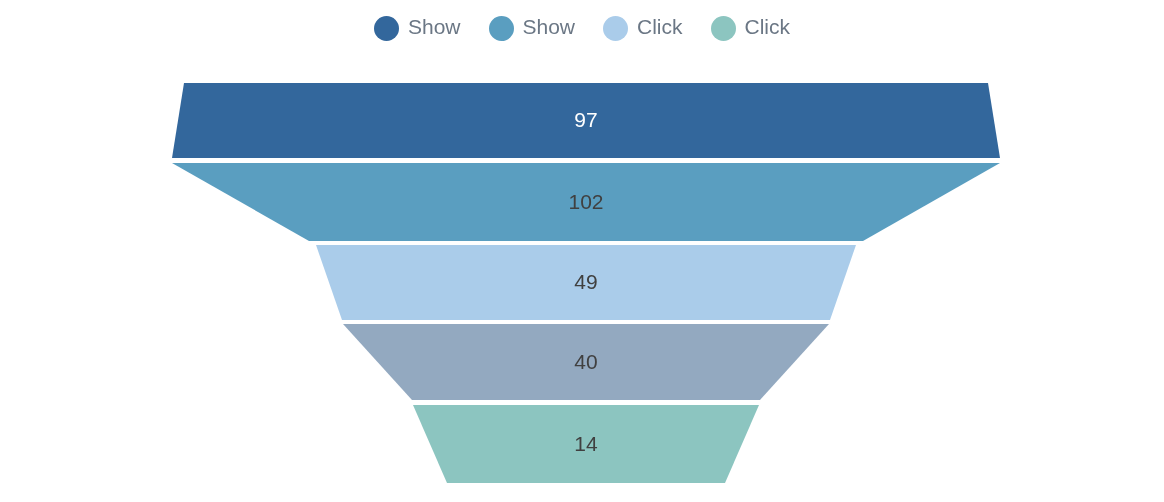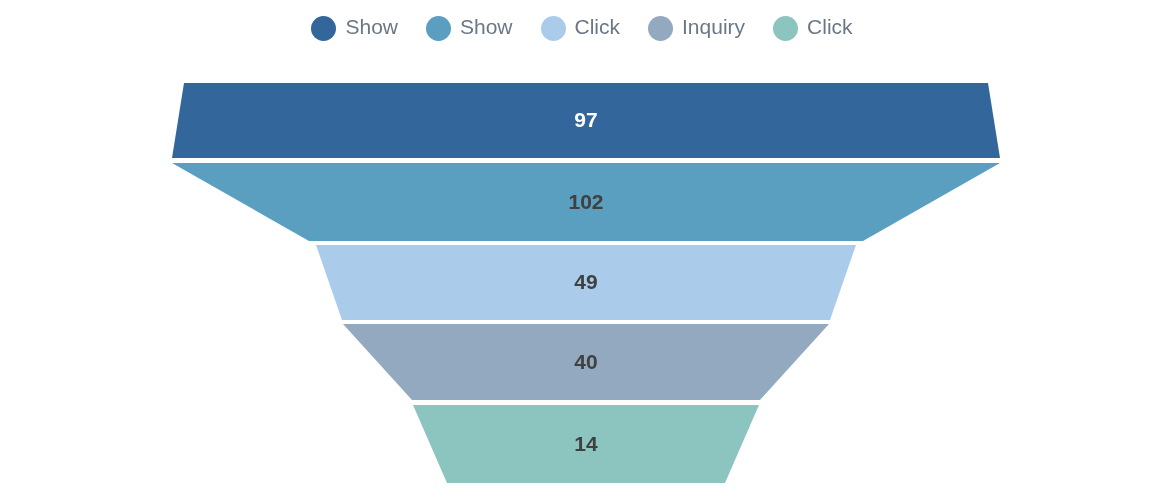--- a/index.html
+++ b/index.html
@@ -57,21 +57,20 @@
     white-space: nowrap;
   }
 
   
   #funnel-area {
     position: absolute;
     left: 0;
     top: 56px;
     width: 1164px;
     height: 446px;
-    font-weight: bold;
   }
   #funnel-svg {
     display: block;
     width: 1164px;
     height: 446px;
   }
   .funnel-value-text {
     font-family: "Liberation Sans", sans-serif;
     font-size: 21px;
     text-anchor: middle;
@@ -90,24 +89,20 @@
     </div>
     <div class="legend-item">
       <span class="legend-swatch" style="background: rgb(90, 158, 192);"></span>
       <span class="legend-label">Show</span>
     </div>
     <div class="legend-item">
       <span class="legend-swatch" style="background: rgb(170, 204, 234);"></span>
       <span class="legend-label">Click</span>
     </div>
     <div class="legend-item">
-      <span class="legend-swatch" style="background: rgb(147, 169, 192);"></span>
-      <span class="legend-label">Inquiry</span>
-    </div>
-    <div class="legend-item">
       <span class="legend-swatch" style="background: rgb(140, 197, 192);"></span>
       <span class="legend-label">Click</span>
     </div>
   </div>
 
   <div id="funnel-area">
     <svg id="funnel-svg" viewBox="0 0 1164 446" xmlns="http://www.w3.org/2000/svg">
       <g id="funnel-bands">
           <polygon points="184,27 988,27 1000,102 172,102" fill="#33679c"></polygon>
           <polygon points="172,107 1000,107 863,185 309,185" fill="#5a9ec0"></polygon>

